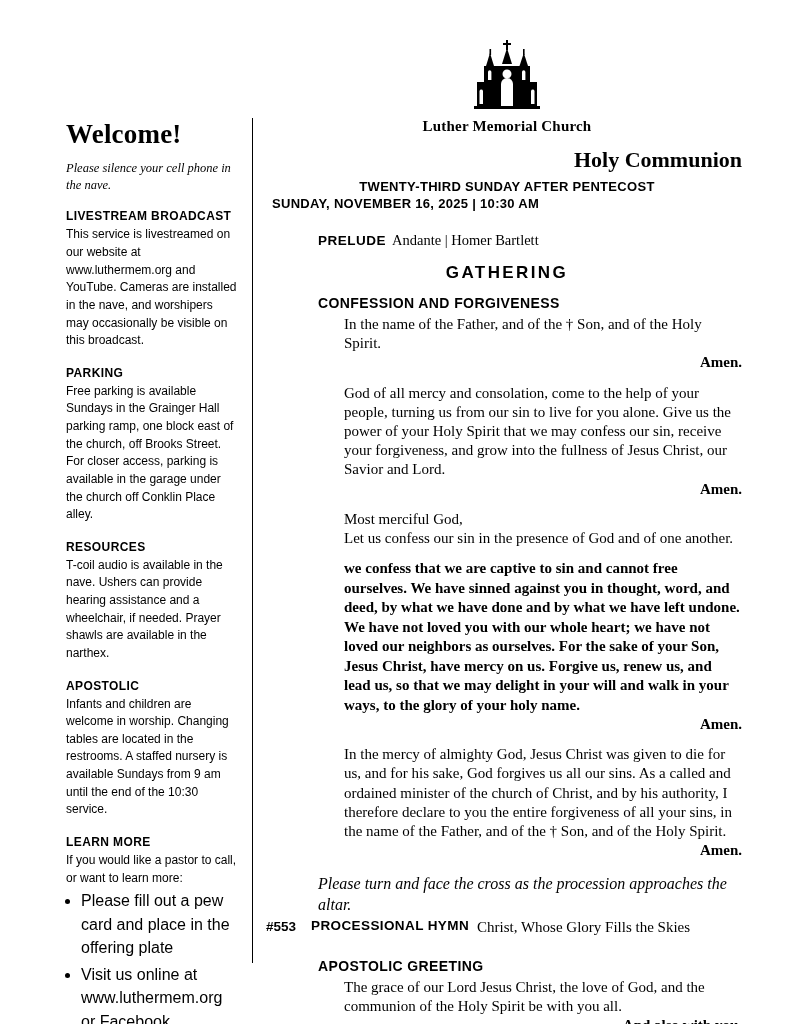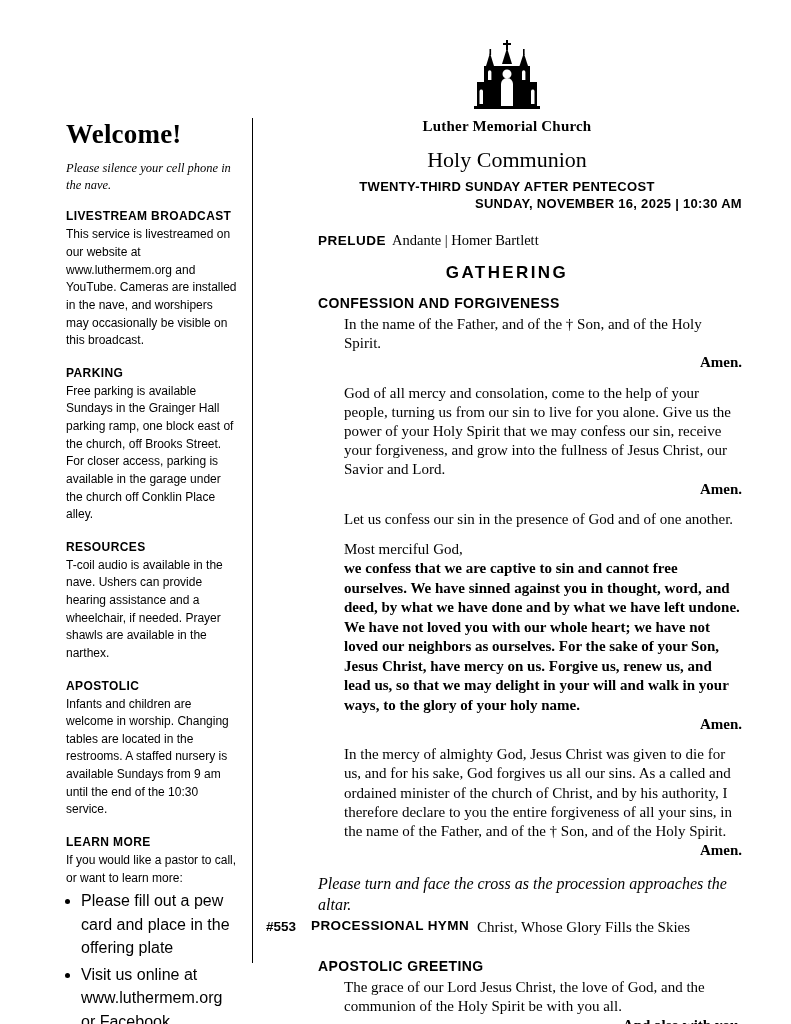--- a/index.html
+++ b/index.html
@@ -89,36 +89,36 @@
   }
   .church-name {
     text-align: center;
     font-family: "Liberation Serif", serif;
     font-weight: bold;
     font-size: 15px;
     letter-spacing: 0.2px;
     margin: 4px 0 12px 0;
   }
   .service-title {
-    text-align: center;
-    font-family: "Liberation Serif", serif;
-    font-weight: normal;
+    text-align: right;
+    font-family: "Liberation Serif", serif;
+    font-weight: bold;
     font-size: 22px;
     margin: 0 0 6px 0;
   }
   .service-sub {
     text-align: center;
     font-family: "Liberation Sans", sans-serif;
     font-weight: bold;
     font-size: 13px;
     letter-spacing: 0.3px;
     margin: 0 0 2px 0;
   }
   .service-sub2 {
-    text-align: right;
+    text-align: left;
     font-family: "Liberation Sans", sans-serif;
     font-weight: bold;
     font-size: 13px;
     letter-spacing: 0.3px;
     margin: 0 0 20px 0;
   }
   .label-sans {
     font-family: "Liberation Sans", sans-serif;
     font-weight: bold;
     font-size: 13.5px;
@@ -296,23 +296,23 @@
     <div class="section-head">GATHERING</div>
 
     <div class="sub-head">CONFESSION AND FORGIVENESS</div>
 
     <div class="para tight">In the name of the Father, and of the † Son, and of the Holy Spirit.</div>
     <div class="resp">Amen.</div>
 
     <div class="para tight">God of all mercy and consolation, come to the help of your people, turning us from our sin to live for you alone. Give us the power of your Holy Spirit that we may confess our sin, receive your forgiveness, and grow into the fullness of Jesus Christ, our Savior and Lord.</div>
     <div class="resp">Amen.</div>
 
+    <div class="para tight">Most merciful God,</div>
+
     <div class="para">Let us confess our sin in the presence of God and of one another.</div>
-
-    <div class="para tight">Most merciful God,</div>
     <div class="confession-bold">we confess that we are captive to sin and cannot free ourselves. We have sinned against you in thought, word, and deed, by what we have done and by what we have left undone. We have not loved you with our whole heart; we have not loved our neighbors as ourselves. For the sake of your Son, Jesus Christ, have mercy on us. Forgive us, renew us, and lead us, so that we may delight in your will and walk in your ways, to the glory of your holy name.</div>
     <div class="resp">Amen.</div>
 
     <div class="para tight">In the mercy of almighty God, Jesus Christ was given to die for us, and for his sake, God forgives us all our sins. As a called and ordained minister of the church of Christ, and by his authority, I therefore declare to you the entire forgiveness of all your sins, in the name of the Father, and of the † Son, and of the Holy Spirit.</div>
     <div class="resp" style="margin-bottom:14px">Amen.</div>
 
     <div class="rubric">Please turn and face the cross as the procession approaches the altar.</div>
 
     <div class="hymn-row">
       <span class="hymn-num">#553</span>

